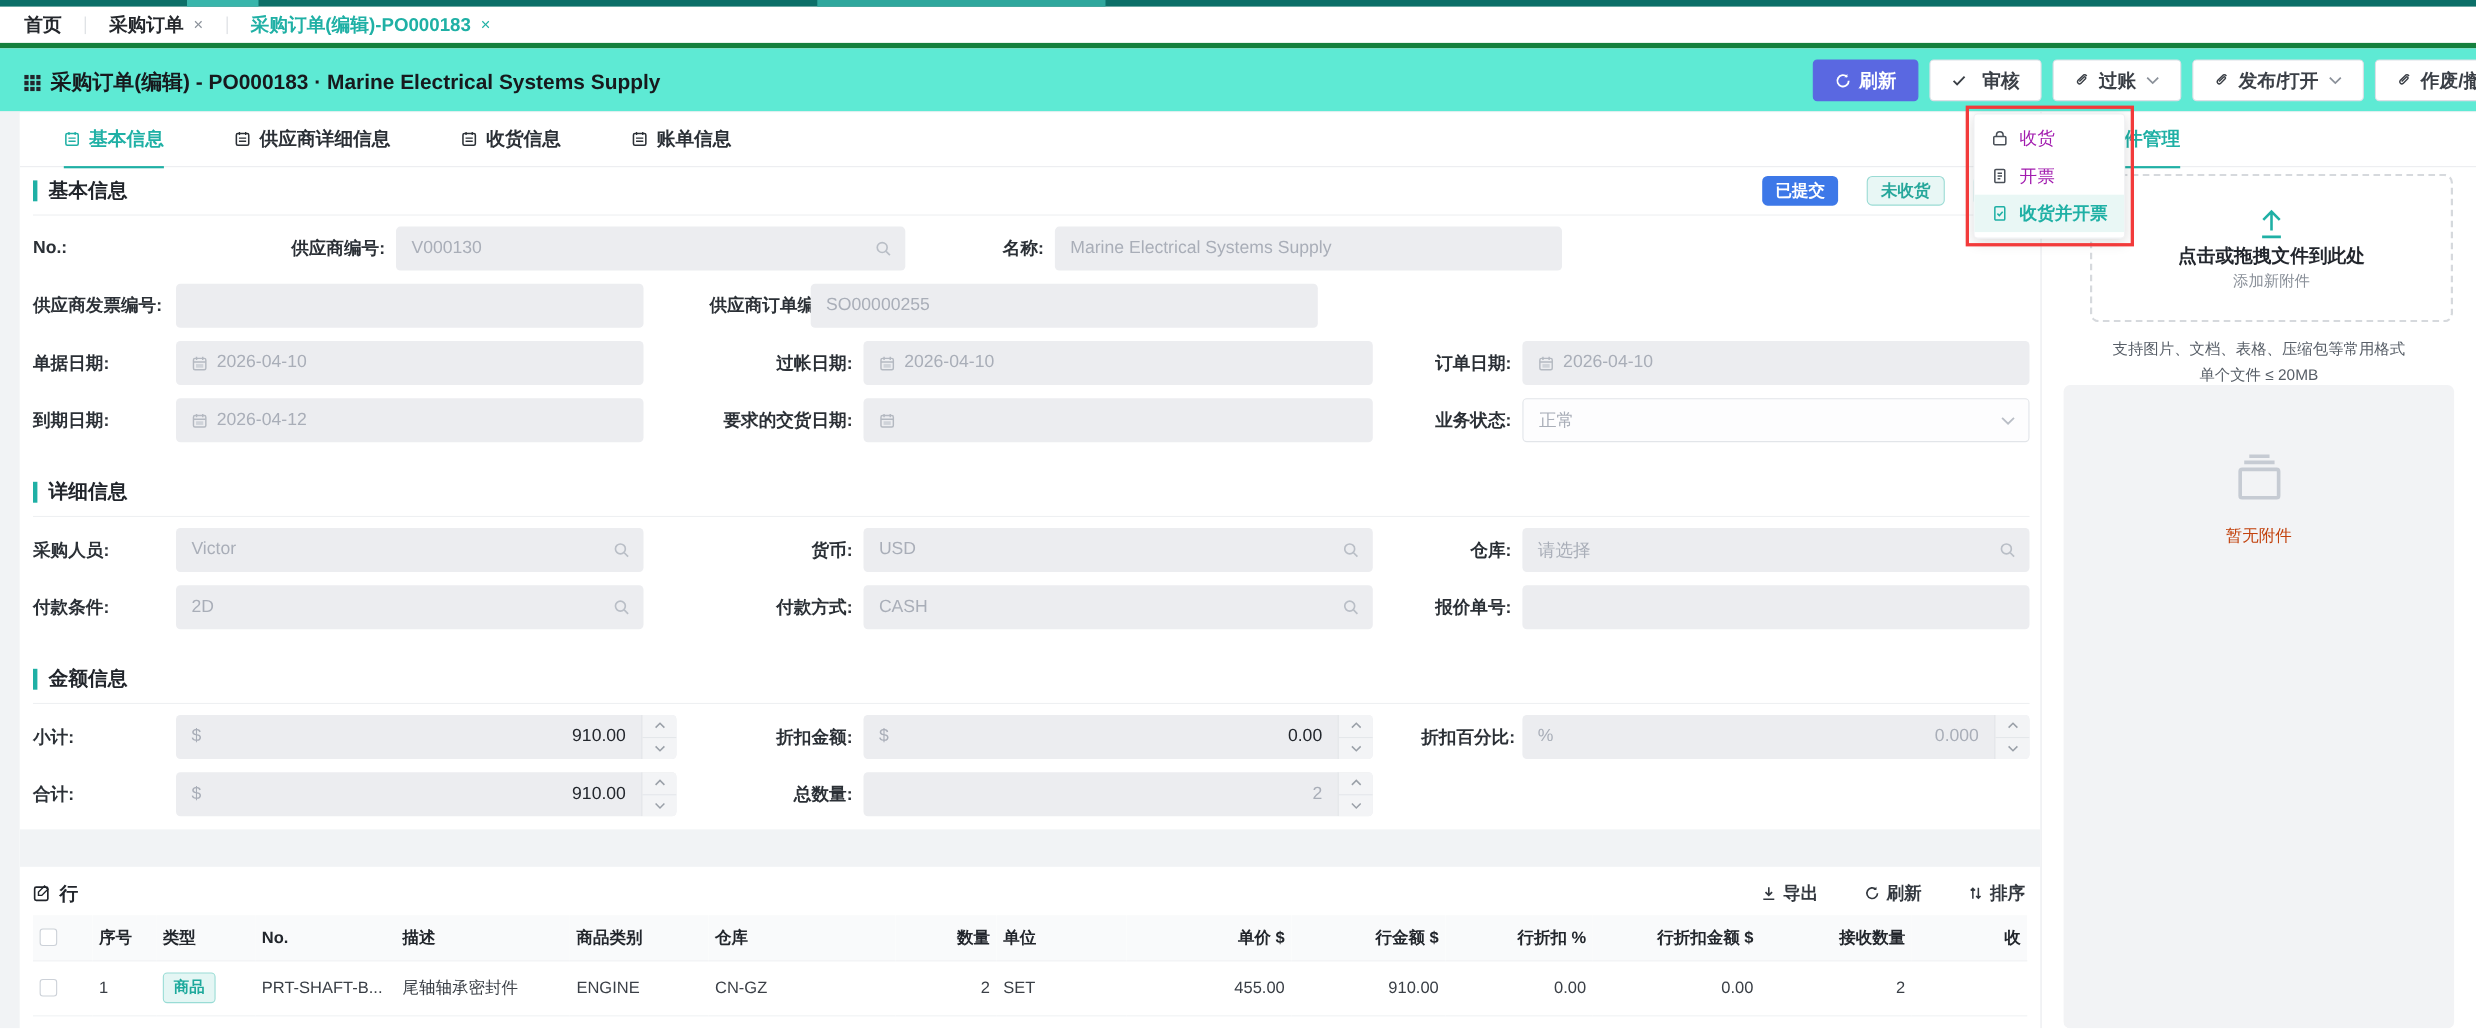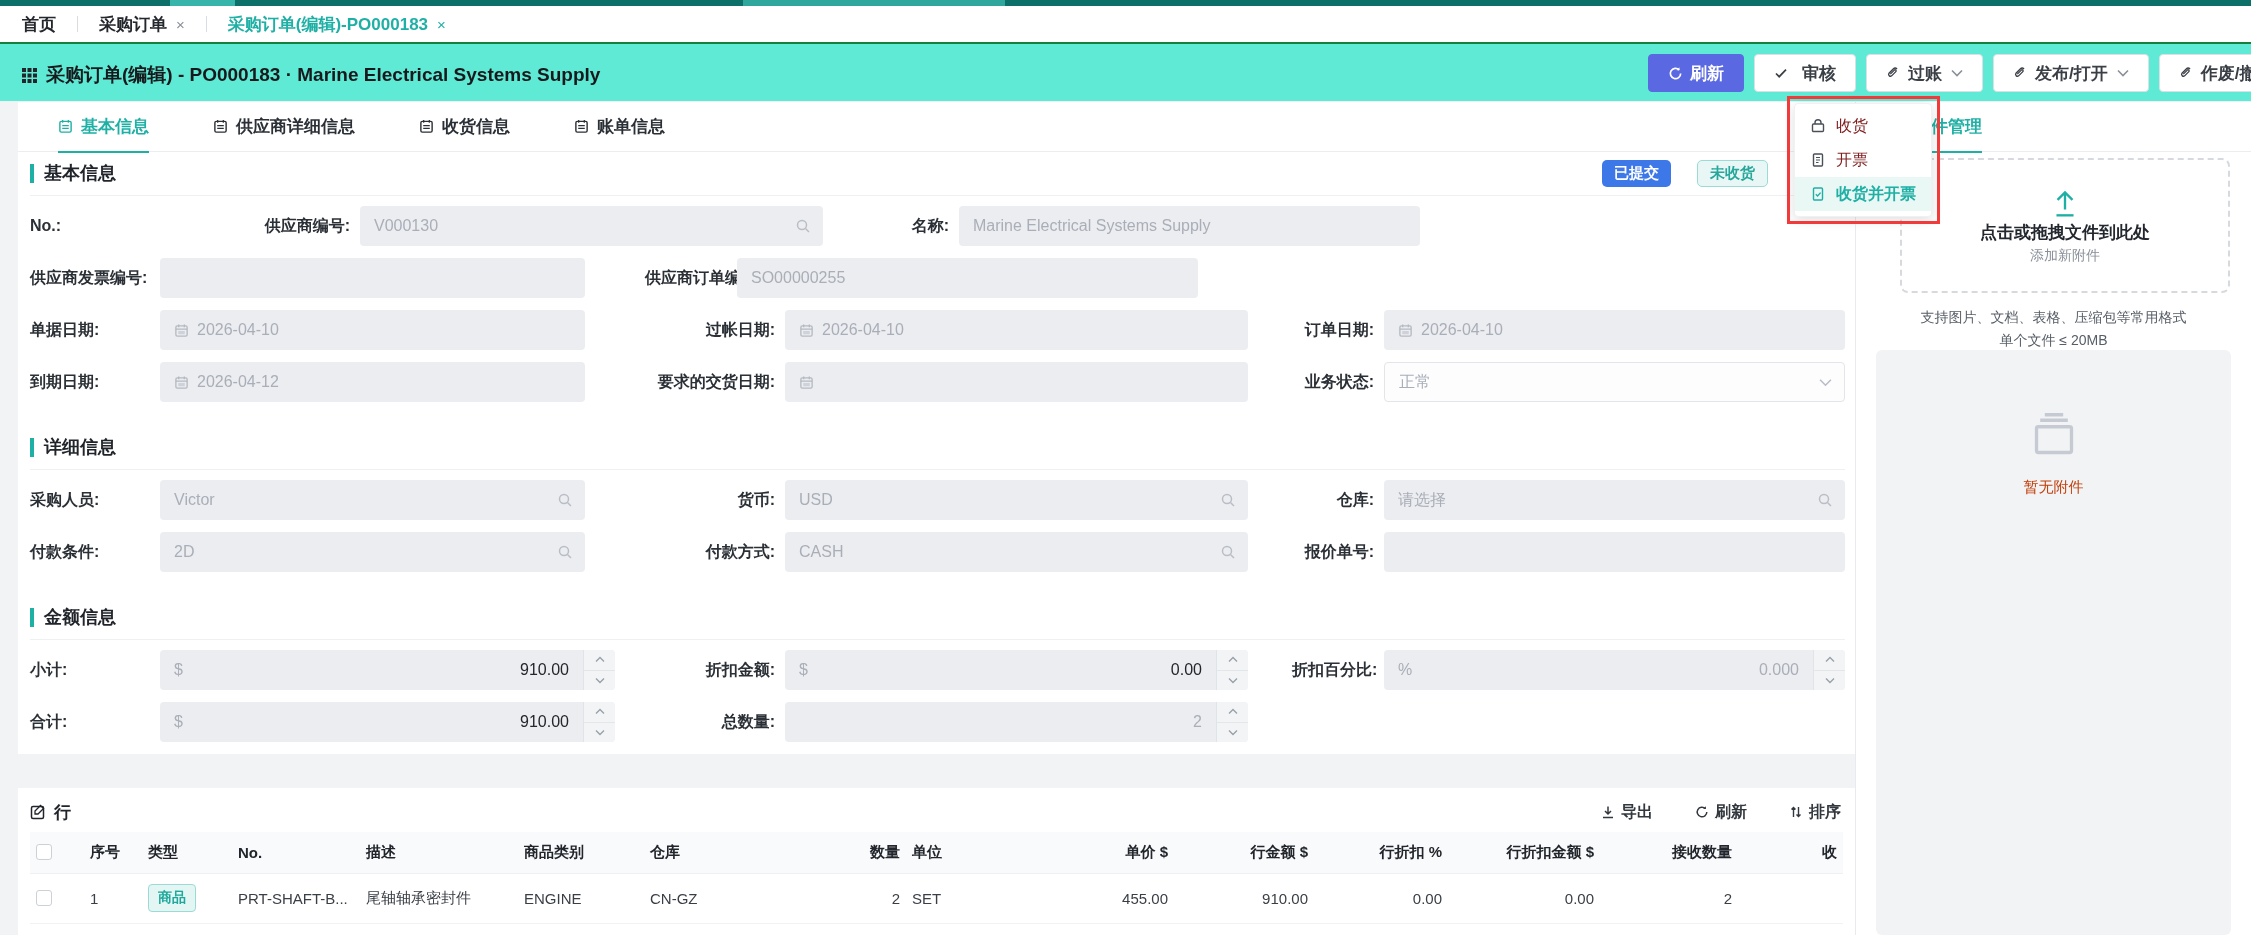--- a/index.html
+++ b/index.html
@@ -6,21 +6,21 @@
   html,body { width:2251px; height:935px; }
   body { font-family:"Liberation Sans","DejaVu Sans",sans-serif; background:#fff; }
   .screen { position:relative; width:2251px; height:935px; overflow:hidden; background:#fff; }
 
   
   .topstrip { position:absolute; left:0; top:0; width:2251px; height:6px; background:#0c6f68; z-index:5; }
   .topstrip .seg1 { position:absolute; left:170px; width:65px; height:6px; background:#38b5ab; }
   .topstrip .seg2 { position:absolute; left:743px; width:262px; height:6px; background:#2fa79d; }
 
   
-  .btabs { position:absolute; left:0; top:6px; width:2251px; height:38px; background:#fff; border-bottom:2px solid #15803d; display:flex; align-items:center; padding-left:22px; }
+  .btabs { position:absolute; left:0; top:6px; width:2251px; height:38px; background:#fff; border-bottom:5px solid #15803d; display:flex; align-items:center; padding-left:22px; }
   .btab { display:flex; align-items:center; gap:9px; font-size:17px; font-weight:700; color:#24272c; cursor:pointer; }
   .btab .x { font-size:15px; color:#8a9099; font-weight:400; }
   .btab.active { color:#1fb0a5; }
   .btab.active .x { color:#1fb0a5; }
   .bsep { width:1px; height:16px; background:#d9dce0; margin:0 21px; }
 
   
   .phead { position:absolute; left:0; top:44px; width:2251px; height:58px; background:#5eead4; border-bottom:1px solid #eef0f2; }
   .ptitle { position:absolute; left:22px; top:18px; display:flex; align-items:center; gap:9px; font-size:19px; font-weight:700; color:#17191d; }
   .pbtns { position:absolute; left:1648px; top:10px; display:flex; gap:10px; }
@@ -96,21 +96,21 @@
   .side-tab::after { content:""; position:absolute; left:0; right:0; bottom:-1px; height:2px; background:#1fb0a5; }
   .dropzone { margin:6px 0 0 44px; width:330px; height:135px; border:2px dashed #d6d9dd; border-radius:8px; background:#fff; display:flex; flex-direction:column; align-items:center; justify-content:center; gap:3px; cursor:pointer; }
   .dz-title { font-size:17px; font-weight:700; color:#23272e; }
   .dz-sub { font-size:14px; color:#8a9099; }
   .hints { text-align:center; margin-top:13px; font-size:14px; color:#575e67; line-height:23px; }
   .emptybox { position:absolute; left:20px; right:20px; top:248px; bottom:0; background:#f2f3f5; border-radius:6px; display:flex; flex-direction:column; align-items:center; padding-top:62px; gap:20px; }
   .empty-text { font-size:15px; color:#c2410c; }
 
   
   .dropdown { position:absolute; left:1794px; top:103px; width:138px; background:#fff; border-radius:4px; box-shadow:0 3px 12px rgba(0,0,0,.13); border:1px solid #f0f1f3; padding:5px 0; z-index:40; }
-  .ditem { height:34px; display:flex; align-items:center; gap:10px; padding:0 15px; font-size:16px; color:#7f1d1d; cursor:pointer; }
+  .ditem { height:34px; display:flex; align-items:center; gap:10px; padding:0 15px; font-size:16px; color:#a21caf; cursor:pointer; }
   .ditem.hl { color:#1fb0a5; background:#e9f7f5; font-weight:600; }
   .redbox { position:absolute; left:1787px; top:96px; width:153px; height:128px; border:3px solid #f23a3a; z-index:41; pointer-events:none; }
 
   svg { display:block; }
 </style>
 </head>
 <body>
 
 <div class="screen">
 

